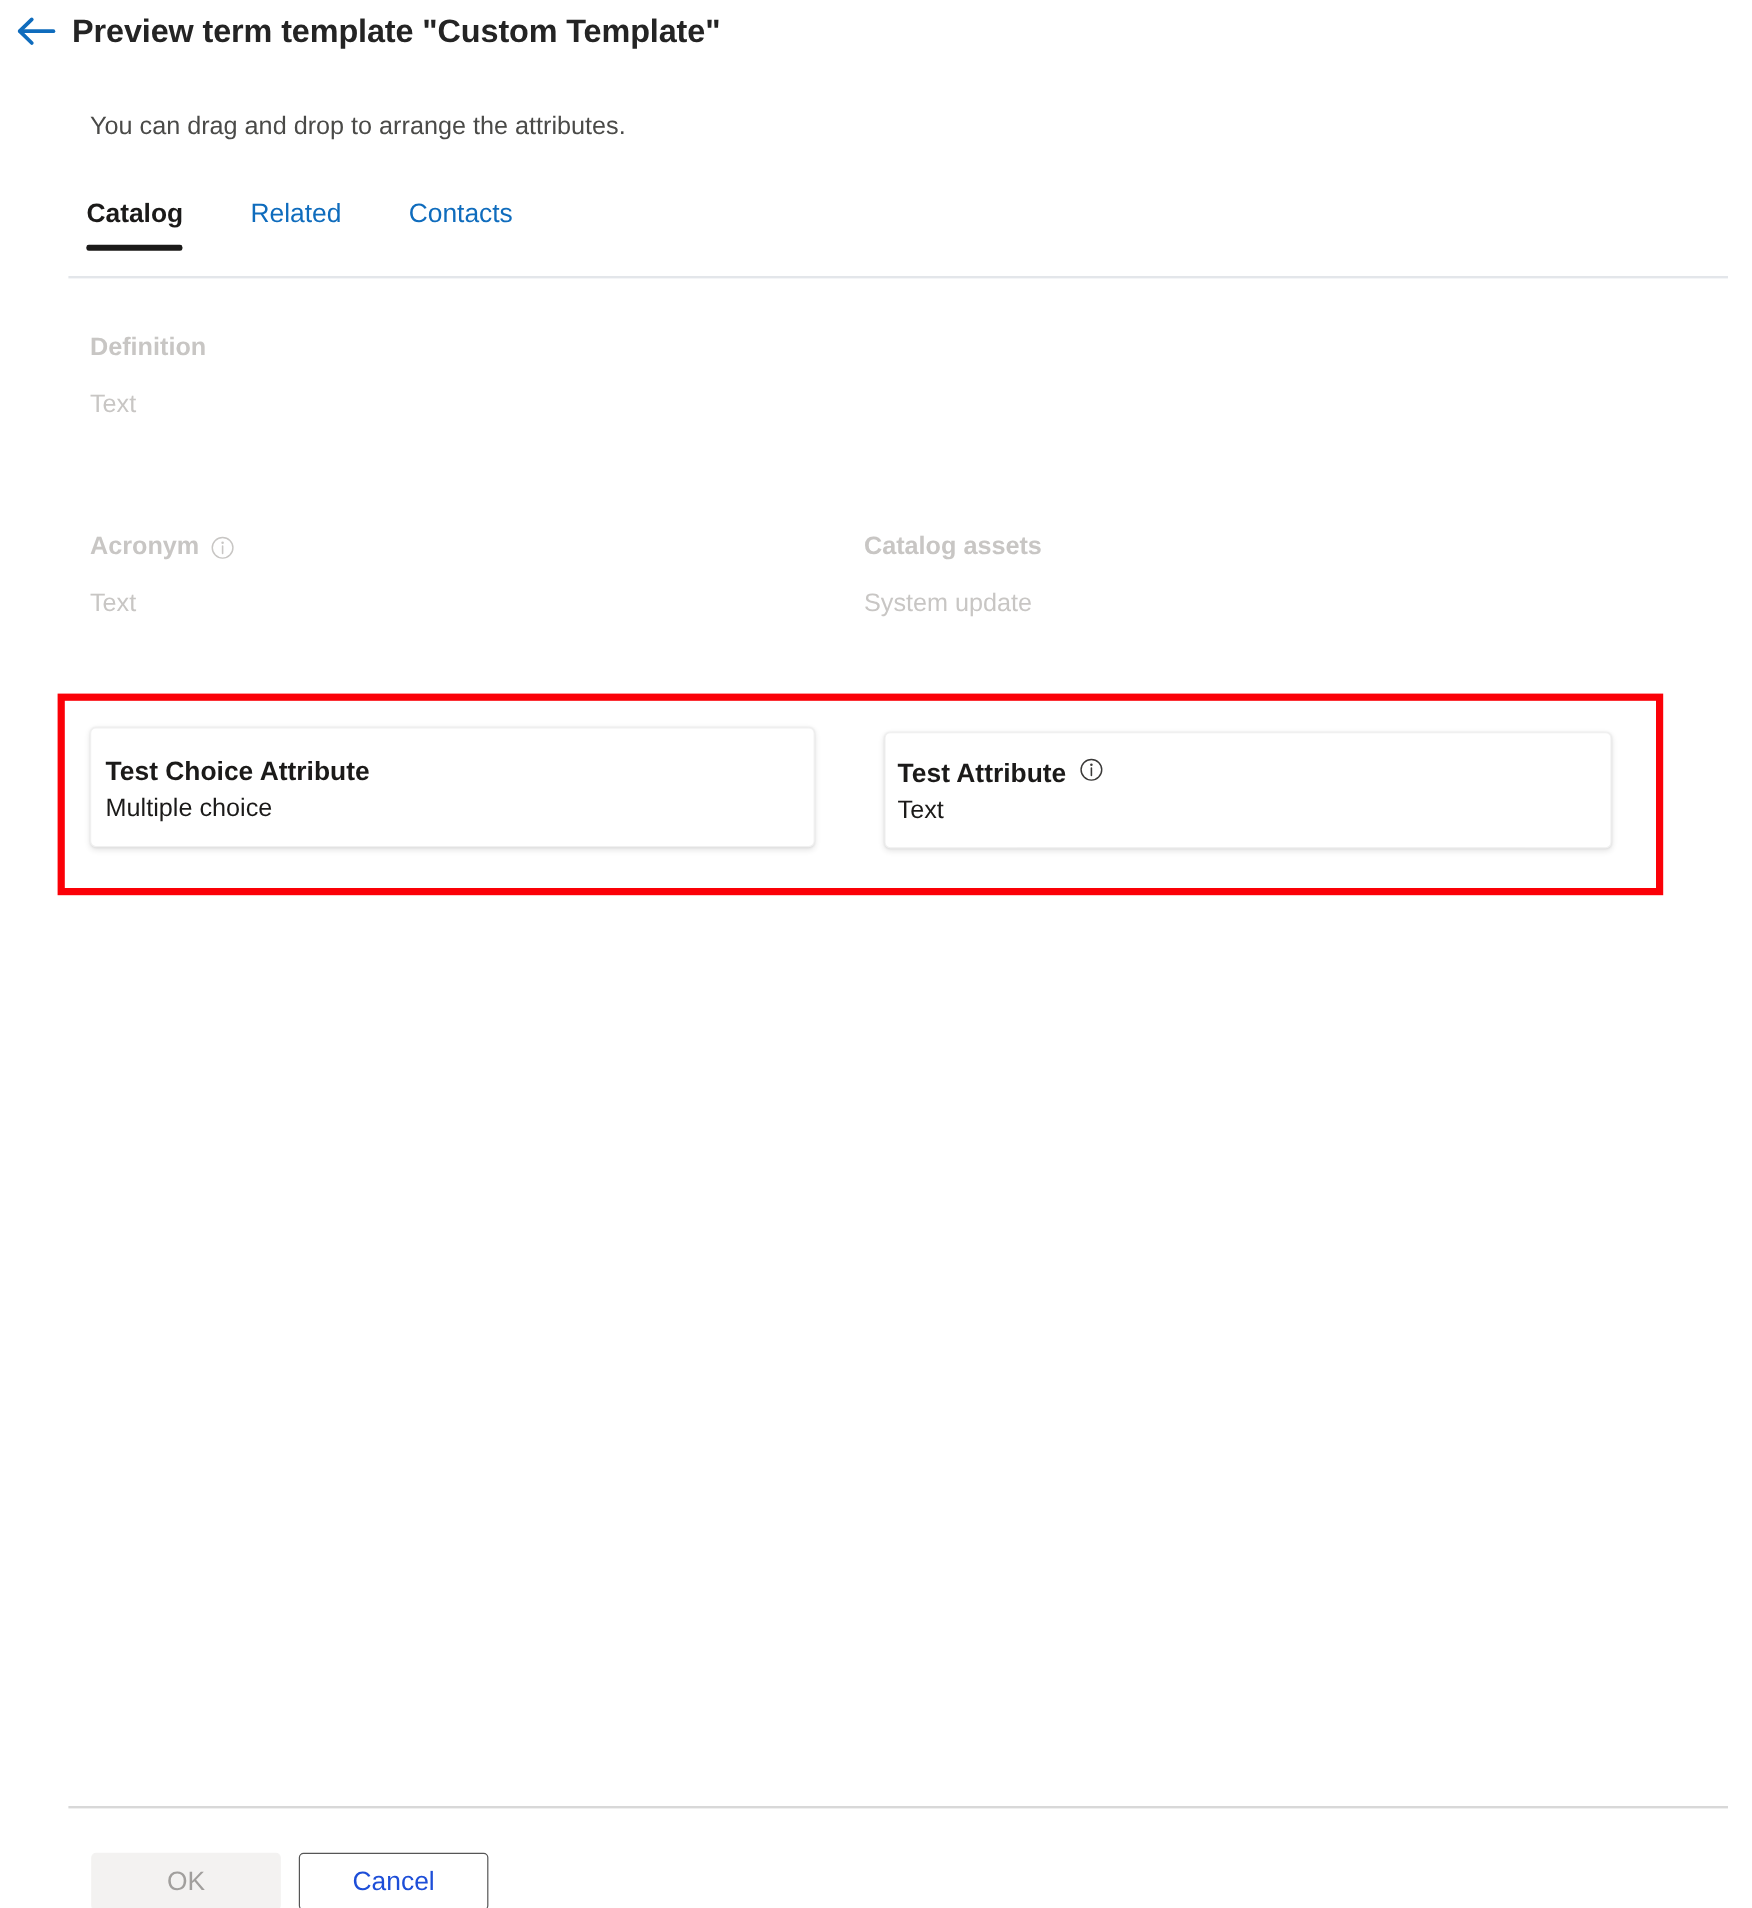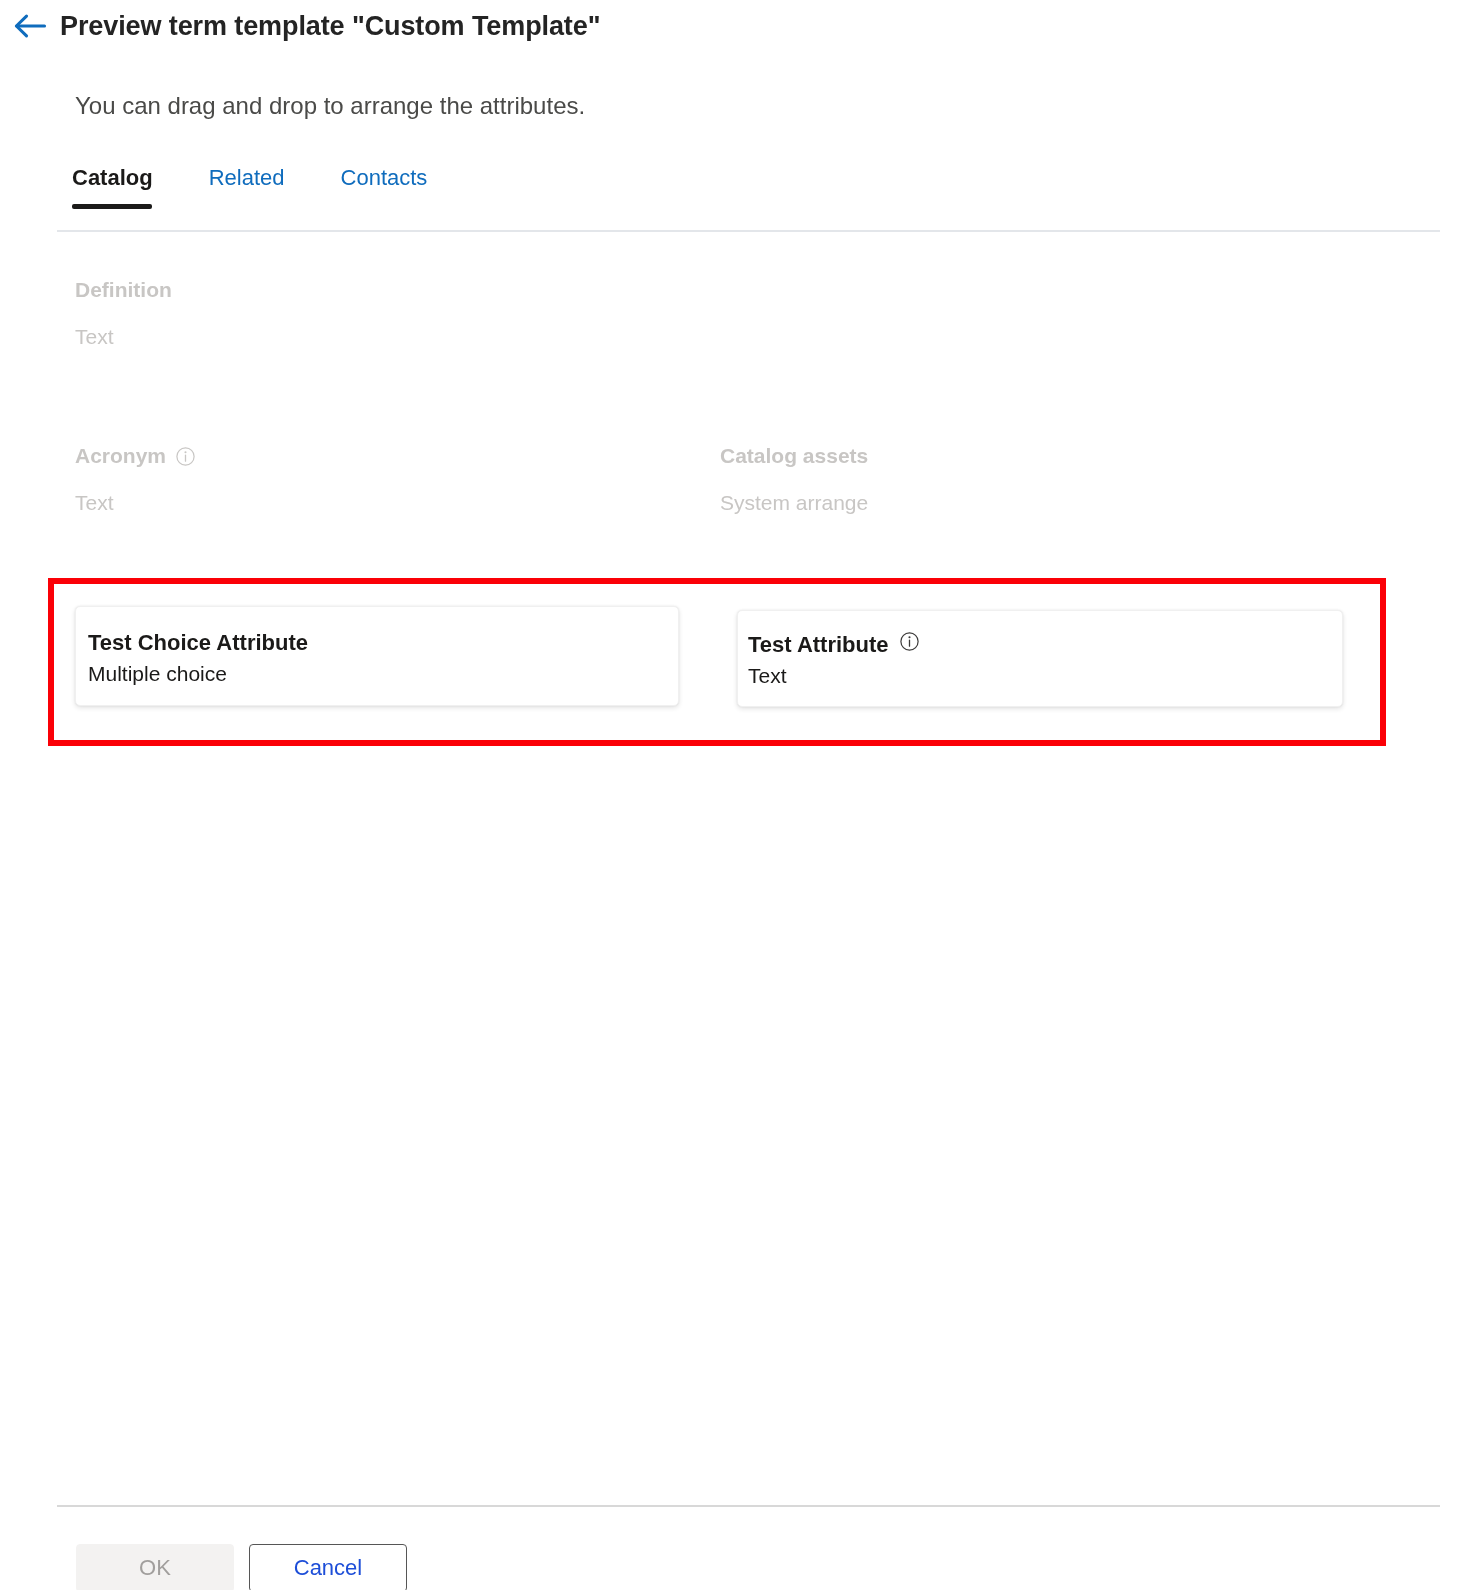--- a/index.html
+++ b/index.html
@@ -46,21 +46,21 @@
     white-space: nowrap;
     margin-left: 6px;
     line-height: 1;
   }
 
   
   .subtitle {
     position: absolute;
     left: 75px;
     top: 92px;
-    font-size: 24px;
+    font-size: 21px;
     color: #4a4a48;
     line-height: 28px;
     white-space: nowrap;
   }
 
   
   .tabs {
     position: absolute;
     left: 72px;
     top: 165px;
@@ -266,21 +266,21 @@
       </svg>
     </span>
   </div>
   <div class="ghost-value">Text</div>
 </div>
 
 <div class="ghost-field" style="left:720px; top:441px;">
   <div class="ghost-label">
     <span>Catalog assets</span>
   </div>
-  <div class="ghost-value">System arrange</div>
+  <div class="ghost-value">System update</div>
 </div>
 
 <div class="attr-card" id="card-choice">
   <div class="attr-name">
     <span>Test Choice Attribute</span>
   </div>
   <div class="attr-type">Multiple choice</div>
 </div>
 
 <div class="attr-card" id="card-text">

